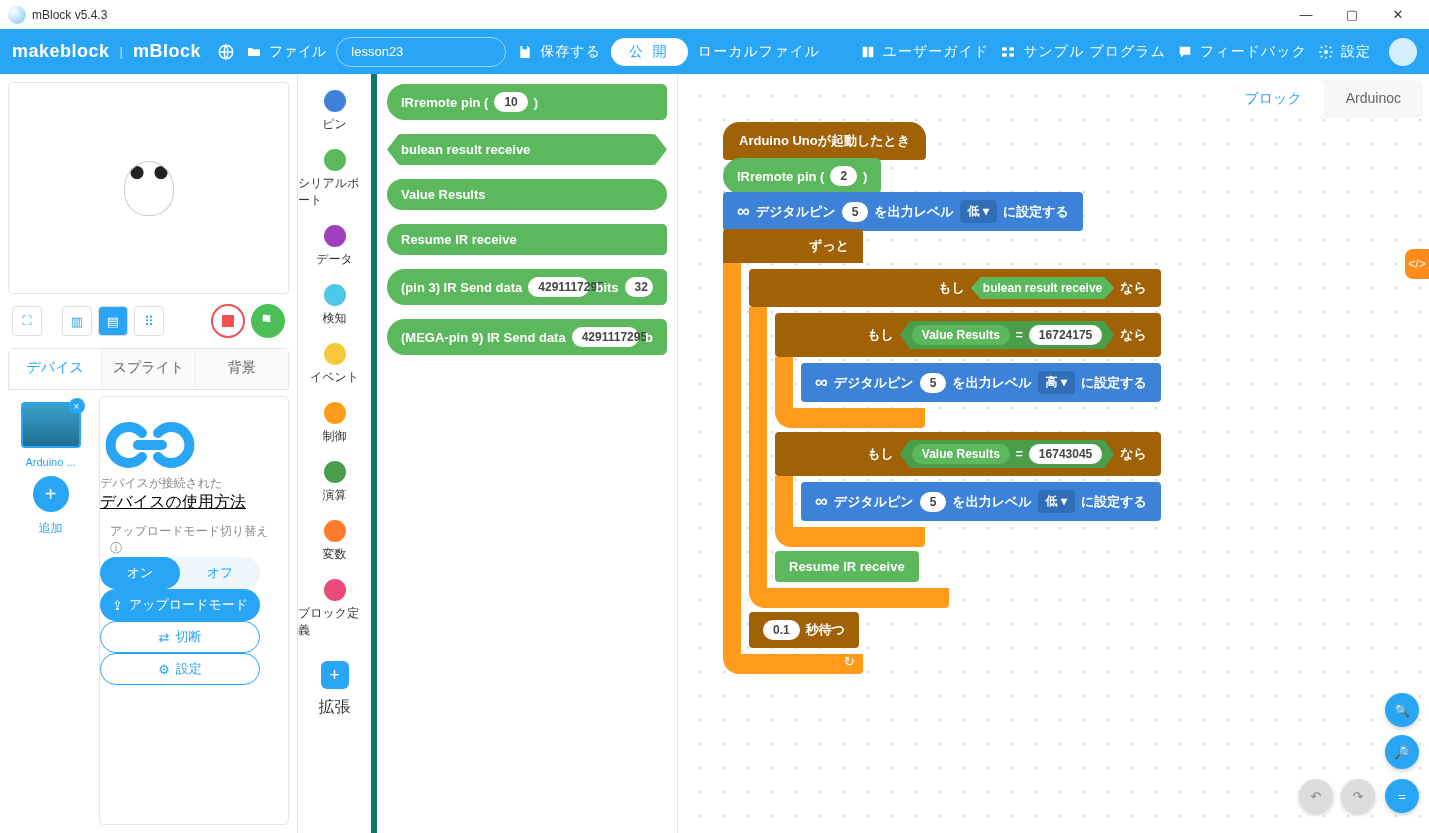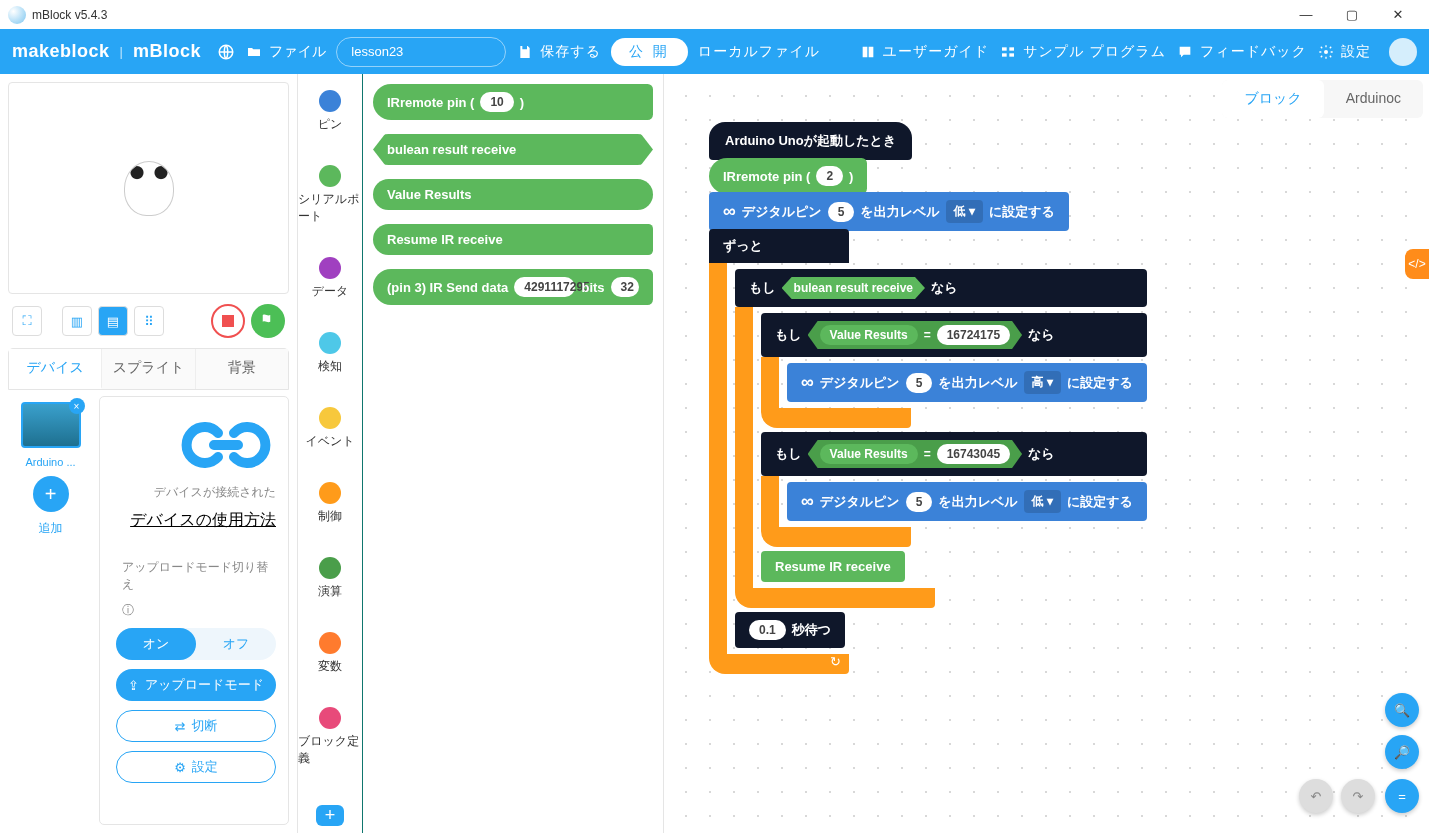--- a/index.html
+++ b/index.html
@@ -52,34 +52,34 @@
 .tab.inactive { background: #fafafa; }
 
 .lowerrow { display: flex; flex: 1; gap: 6px; }
 .devcol { width: 85px; display: flex; flex-direction: column; align-items: center; gap: 8px; padding-top: 6px; }
 .devthumb { width: 60px; height: 46px; background: linear-gradient(#3aa0cc,#1e7090); border: 2px solid #28a5f5; border-radius: 4px; position: relative; }
 .devthumb .x { position: absolute; top: -6px; right: -6px; width: 16px; height: 16px; background: #28a5f5; color: #fff; border-radius: 50%; font-size: 10px; display: flex; align-items: center; justify-content: center; }
 .devlabel { font-size: 11px; color: #28a5f5; }
 .addbtn { width: 36px; height: 36px; border-radius: 50%; background: #28a5f5; color: #fff; font-size: 20px; display: flex; align-items: center; justify-content: center; }
 .addlbl { font-size: 12px; color: #28a5f5; }
 
-.connectcol { flex: 1; border: 1px solid #e5e5e5; border-radius: 5px; display: flex; flex-direction: column; align-items: flex-end; padding: 18px 12px 10px; gap: 9px; }
+.connectcol { flex: 1; border: 1px solid #e5e5e5; border-radius: 5px; display: flex; flex-direction: column; align-items: flex-start; padding: 18px 0 10px; gap: 0; }
 .linkicon { width: 100px; height: 60px; color: #28a5f5; font-size: 60px; display: flex; align-items: center; justify-content: center; }
 .linkicon svg { width: 100px; height: 60px; }
 .txt-muted { color: #888; font-size: 12px; }
 .txt-link { color: #000000; font-size: 16px; text-decoration: underline; }
 .toggle { display: flex; width: 160px; height: 32px; border-radius: 16px; background: #eef6fc; }
 .toggle > div { flex: 1; display: flex; align-items: center; justify-content: center; font-size: 13px; border-radius: 16px; }
 .toggle .on { background: #28a5f5; color: #fff; }
 .toggle .off { color: #28a5f5; }
 .pillbtn { width: 160px; height: 32px; border-radius: 16px; background: #28a5f5; color: #fff; display: flex; align-items: center; justify-content: center; gap: 6px; font-size: 13px; }
 .pillbtn.outline { background: #fff; color: #28a5f5; border: 1px solid #28a5f5; }
 
 
-.catcol { width: 66px; border-left: 1px solid #e5e5e5; border-right: 1px solid #0f766e; padding-top: 10px; display: flex; flex-direction: column; align-items: center; gap: 20px; font-size: 12px; }
+.catcol { width: 80px; border-left: 1px solid #e5e5e5; border-right: 6px solid #0f766e; padding-top: 10px; display: flex; flex-direction: column; align-items: center; gap: 4px; font-size: 12px; }
 .cat { display: flex; flex-direction: column; align-items: center; gap: 4px; padding: 6px 0; width: 100%; }
 .catdot { width: 22px; height: 22px; border-radius: 50%; }
 .catext { width: 28px; height: 28px; border-radius: 6px; background: #28a5f5; color: #fff; display: flex; align-items: center; justify-content: center; font-size: 18px; margin-top: 12px; }
 
 
 .palette { width: 301px; background: #fff; padding: 10px; display: flex; flex-direction: column; gap: 14px; border-right: 1px solid #e5e5e5; position: relative; overflow: hidden; }
 
 
 .canvas-wrap { flex: 1; position: relative; background: #fff; }
 .canvas-tabs { position: absolute; top: 6px; right: 6px; display: flex; background: #f7f7f7; border-radius: 6px; z-index: 5; }
@@ -90,21 +90,21 @@
 .rfab { position: absolute; right: 10px; width: 34px; height: 34px; border-radius: 50%; background: #28a5f5; color: #fff; display: flex; align-items: center; justify-content: center; box-shadow: 0 2px 4px rgba(0,0,0,0.2); }
 .rfab.gray { background: #ddd; color: #888; }
 .codetab { position: absolute; right: 0; top: 175px; background: #ff8c1a; color: #fff; width: 24px; height: 30px; border-radius: 8px 0 0 8px; display: flex; align-items: center; justify-content: center; font-size: 12px; }
 
 
 .blk { color: #fff; font-size: 13px; font-weight: 600; border-radius: 20px 6px 6px 20px; padding: 8px 14px; display: inline-flex; align-items: center; gap: 6px; position: relative; white-space: nowrap; }
 .blk.rounded { border-radius: 20px; }
 .blk.hat { border-radius: 16px 16px 4px 4px; padding: 10px 16px; }
 .b-green { background: #5cb85c; }
 .b-dgreen { background: #4a9e4a; }
-.b-orange { background: #0f172a; }
+.b-orange { background: #a16207; justify-content: flex-end; }
 .b-blue { background: #3b82d8; }
 .wslot { background: #fff; color: #444; border-radius: 12px; padding: 3px 10px; font-size: 12px; font-weight: 600; min-width: 26px; text-align: center; }
 .dslot { background: rgba(0,0,0,0.15); border-radius: 4px; padding: 3px 8px; font-size: 12px; display: inline-flex; align-items: center; gap: 3px; }
 .inf { font-size: 18px; font-weight: bold; }
 .hexslot { display: inline-flex; align-items: center; gap: 6px; padding: 4px 12px; clip-path: polygon(10px 0, calc(100% - 10px) 0, 100% 50%, calc(100% - 10px) 100%, 10px 100%, 0 50%); font-size: 12px; }
 
 
 .cwrap { display: flex; flex-direction: column; }
 .cwrap .cbody { border-left: 18px solid; padding: 6px 0 6px 8px; display: flex; flex-direction: column; gap: 4px; align-items: flex-start; }
 .cwrap .cbot { height: 20px; border-radius: 0 0 4px 16px; width: 150px; }
@@ -313,20 +313,25 @@
       <span>Value Results</span>
     </div>
     <div class="blk b-green">
       <span>Resume IR receive</span>
     </div>
     <div class="blk b-green">
       <span>(pin 3) IR Send data</span>
       <span class="wslot">4291117295</span>
       <span>bits</span>
       <span class="wslot">32</span>
+    </div>
+    <div class="blk b-green">
+      <span>(MEGA-pin 9) IR Send data</span>
+      <span class="wslot">4291117295</span>
+      <span>b</span>
     </div>
   </div>
 
   <div class="canvas-wrap">
     <div class="dotgrid"></div>
     <div class="canvas-tabs">
       <div class="ctab active">ブロック</div>
       <div class="ctab">Arduinoc</div>
     </div>
     <div class="codetab">&lt;/&gt;</div>

